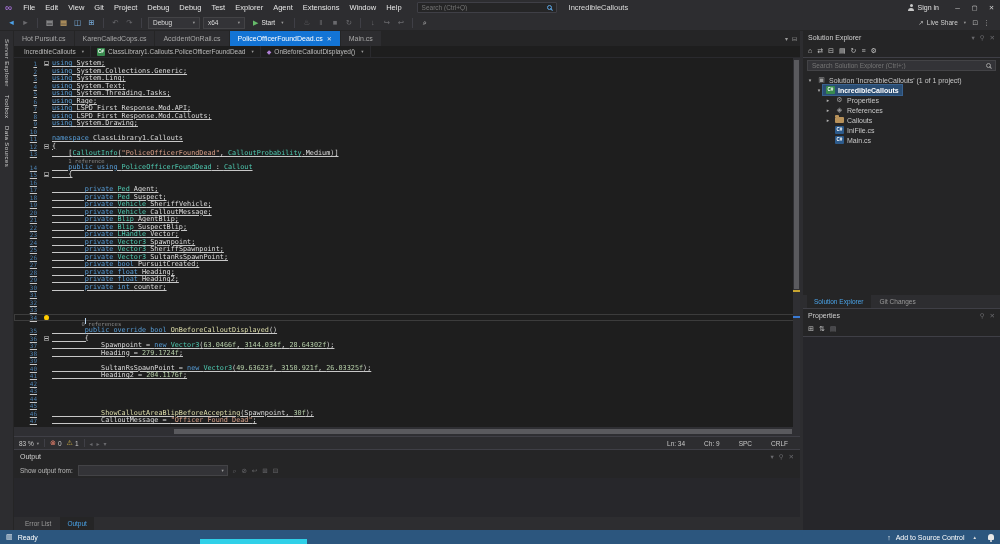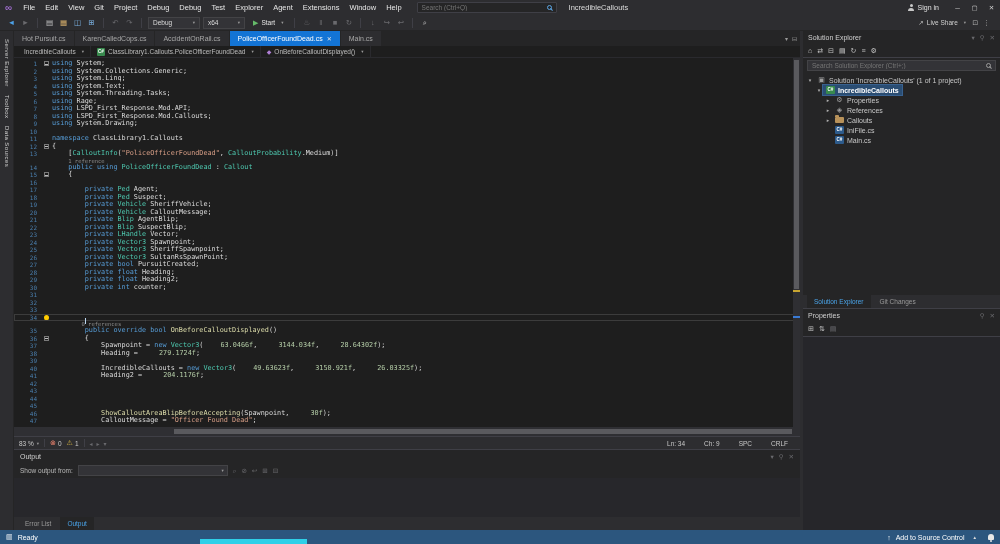--- a/index.html
+++ b/index.html
@@ -53,32 +53,32 @@
   .tab-x { font-size:6px; color:#e8e8e8; }
   .tabicons { position:absolute; right:3px; top:0; height:100%; display:flex; align-items:center; gap:4px; }
   .tabicons .mini-icon { color:#9a9a9a; font-size:6px; }
 
   .breadcrumb { height:12px; background:#1e1e1e; border-bottom:1px solid #2a2a2e; display:flex; align-items:center; padding:0 4px; flex:none; }
   .bc-item { display:flex; align-items:center; gap:3px; padding:0 6px; font-size:6.5px; color:#bcbcbc; border-right:1px solid #2a2a2e; height:100%; }
   .cs-badge { display:inline-block; width:8px; height:8px; background:#388a4e; color:#fff; font-size:4.5px; line-height:8px; text-align:center; border-radius:1px; font-weight:bold; }
   .mth { color:#b180d7; font-size:6px; }
 
   .codewrap { flex:1; position:relative; overflow:hidden; background:#1e1e1e; padding-top:2px; }
-  .cl { display:flex; align-items:center; height:7.5px; }
+  .cl { display:flex; align-items:center; height:7.5px;text-decoration:underline; }
   .cl.cur { outline:1px solid #3c3c3c; outline-offset:-1px; }
   .ln { width:26px; flex:none; text-align:right; padding-right:3px; color:#4a7fae; font:6px "DejaVu Sans Mono",monospace; }
   .gut { width:12px; flex:none; display:flex; align-items:center; justify-content:center; }
   .fold { width:5px; height:5px; border:1px solid #7a7a7a; position:relative; background:#1e1e1e; }
   .fold::after { content:""; position:absolute; left:0.5px; top:1.5px; width:3px; height:1px; background:#bdbdbd; }
   .bulb { width:5px; height:5px; border-radius:50%; background:#fc0; box-shadow:0 1.5px 0 -0.5px #c79a05; }
   pre.ct { font:6.8px/7.5px "DejaVu Sans Mono",monospace; white-space:pre; position:relative; color:#dcdcdc; }
   .lens-line { height:6px; line-height:6px; padding-left:41px; font:5.5px "DejaVu Sans Mono",monospace; color:#8a8a8a; white-space:pre; }
   .caret { position:absolute; top:0.5px; width:1px; height:6.5px; background:#bcd6ef; }
   .tk-k { color:#569cd6; } .tk-t { color:#4ec9b0; } .tk-s { color:#d69d85; }
-  .tk-n { color:#b5cea8;padding-left:17px; } .tk-m { color:#dcdcaa; } .tk-p { color:#dcdcdc; }
+  .tk-n { color:#b5cea8; } .tk-m { color:#dcdcaa; } .tk-p { color:#dcdcdc; }
 
   .vscroll { position:absolute; top:0; right:0; width:7px; bottom:0; background:#2f2f33; }
   .vthumb { position:absolute; top:2px; left:1px; width:5px; height:62%; background:#5a5a5e; }
   .vmark { position:absolute; right:0; width:7px; height:2px; }
 
   .hscroll { height:9px; background:#2f2f33; position:relative; flex:none; }
   .hthumb { position:absolute; left:160px; top:2px; width:618px; height:5px; background:#5a5a5e; }
 
   .docbar { height:13px; background:#2d2d30; border-top:1px solid #3f3f46; display:flex; align-items:center; padding:0 5px; gap:5px; font-size:6.5px; color:#c8c8c8; flex:none; }
   .dsep { width:1px; height:8px; background:#3f3f46; }
@@ -468,21 +468,21 @@
           <pre class="ct"><span class="tk-p">            Heading = </span><span class="tk-n">279.1724f</span><span class="tk-p">;</span></pre>
         </div>
         <div class="cl">
           <span class="ln">39</span>
           <span class="gut"></span>
           <pre class="ct"></pre>
         </div>
         <div class="cl">
           <span class="ln">40</span>
           <span class="gut"></span>
-          <pre class="ct"><span class="tk-p">            IncredibleCallouts = </span><span class="tk-k">new </span><span class="tk-t">Vector3</span><span class="tk-p">(</span><span class="tk-n">49.63623f</span><span class="tk-p">, </span><span class="tk-n">3150.921f</span><span class="tk-p">, </span><span class="tk-n">26.03325f</span><span class="tk-p">);</span></pre>
+          <pre class="ct"><span class="tk-p">            SultanRsSpawnPoint = </span><span class="tk-k">new </span><span class="tk-t">Vector3</span><span class="tk-p">(</span><span class="tk-n">49.63623f</span><span class="tk-p">, </span><span class="tk-n">3150.921f</span><span class="tk-p">, </span><span class="tk-n">26.03325f</span><span class="tk-p">);</span></pre>
         </div>
         <div class="cl">
           <span class="ln">41</span>
           <span class="gut"></span>
           <pre class="ct"><span class="tk-p">            Heading2 = </span><span class="tk-n">204.1176f</span><span class="tk-p">;</span></pre>
         </div>
         <div class="cl">
           <span class="ln">42</span>
           <span class="gut"></span>
           <pre class="ct"></pre>

